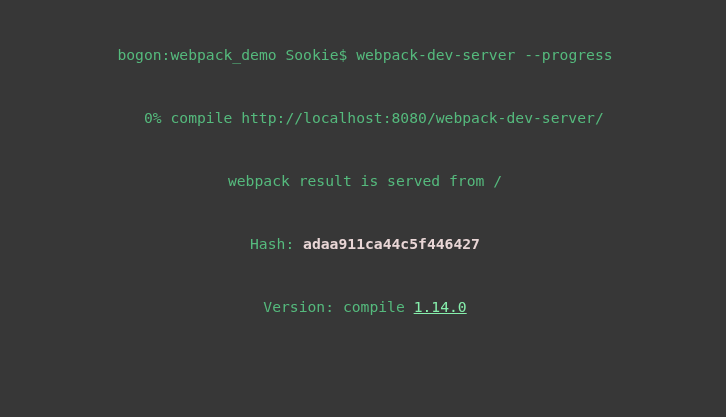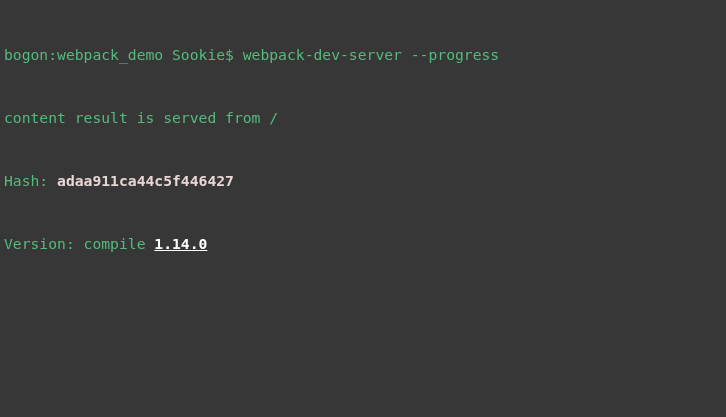--- a/index.html
+++ b/index.html
@@ -9,31 +9,32 @@
     overflow:hidden;
   }
   .term{
     position:absolute;left:0;top:0;width:726px;height:417px;
     padding:2px 0 0 4px;box-sizing:border-box;
     font-family:"DejaVu Sans Mono","Liberation Mono",monospace;
     font-size:14.7px;
     line-height:21px;
     white-space:pre;
   }
-  .line{height:21px;white-space:pre;}
+  .line{height:21px;white-space:pre;text-align:center;}
   .g {color:#55ba7d;}                  
   .w {color:#e9d6d6;font-weight:bold;margin-top:16px;}                  
-  .wu{color:#ffffff;font-weight:bold;text-decoration:underline;}
+  .wu{color:#86efac;font-weight:normal;text-decoration:underline;}
 </style>
 </head>
 <body>
 
 <div class="term">
   <div class="line"><span class="g">bogon:webpack_demo Sookie$ webpack-dev-server --progress</span></div>
-  <div class="line"><span class="g">content result is served from /</span></div>
+  <div class="line"><span class="g">  0% compile http://localhost:8080/webpack-dev-server/</span></div>
+  <div class="line"><span class="g">webpack result is served from /</span></div>
   <div class="line"><span class="g">Hash: </span><span class="w">adaa911ca44c5f446427</span></div>
   <div class="line"><span class="g">Version: compile </span><span class="wu">1.14.0</span></div>
   
   
   
   
   
   
   
   

